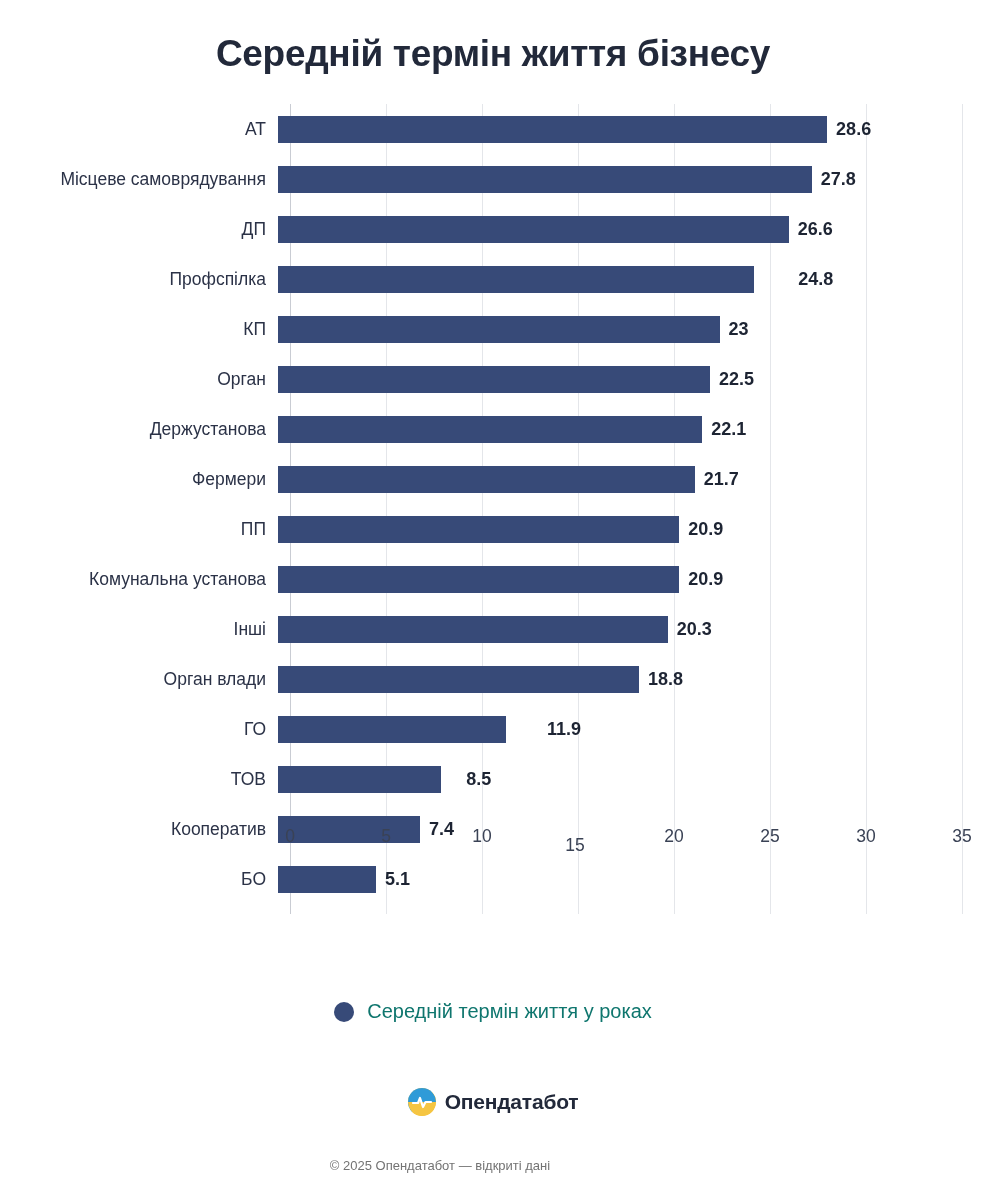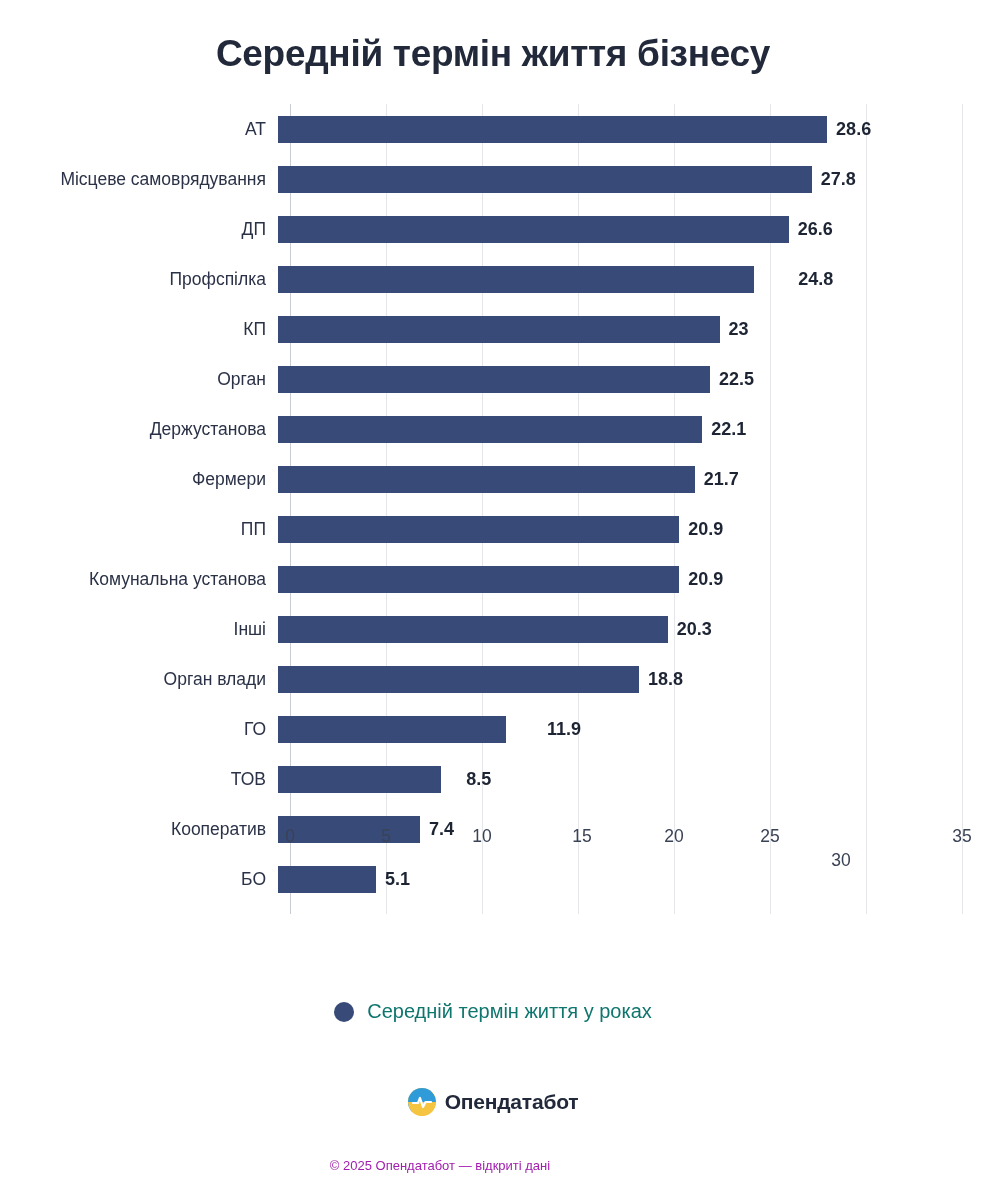--- a/index.html
+++ b/index.html
@@ -167,21 +167,21 @@
     color: #22293a;
     letter-spacing: -0.2px;
   }
   .footer {
     position: absolute;
     left: 0;
     top: 1158px;
     width: 880px;
     text-align: center;
     font-size: 13px;
-    color: #a21caf;
+    color: #737373;
   }
 </style>
 </head>
 <body>
 
 <div class="page">
 
   <h1 class="chart-title">Середній термін життя бізнесу</h1>
 
   <div class="plot-wrap">
@@ -308,24 +308,24 @@
             <div class="bar-value" style="left: 97.92px;">5.1</div>
           </div>
         </div>
       </div>
   </div>
 
   <div class="xaxis" id="xaxis">
       <div class="xtick" style="left: 0px;">0</div>
       <div class="xtick" style="left: 96px;">5</div>
       <div class="xtick" style="left: 192px;">10</div>
-      <div class="xtick" style="left: 292px;">15</div>
+      <div class="xtick" style="left: 285px; margin-top: 9px;">15</div>
       <div class="xtick" style="left: 384px;">20</div>
       <div class="xtick" style="left: 480px;">25</div>
-      <div class="xtick" style="left: 551px; margin-top: 24px;">30</div>
+      <div class="xtick" style="left: 576px;">30</div>
       <div class="xtick" style="left: 672px;">35</div>
     </div>
 
   <div class="legend">
     <span class="legend-dot"></span>
     <span class="legend-label">Середній термін життя у роках</span>
   </div>
 
   <div class="brand">
     <span class="brand-mark">

